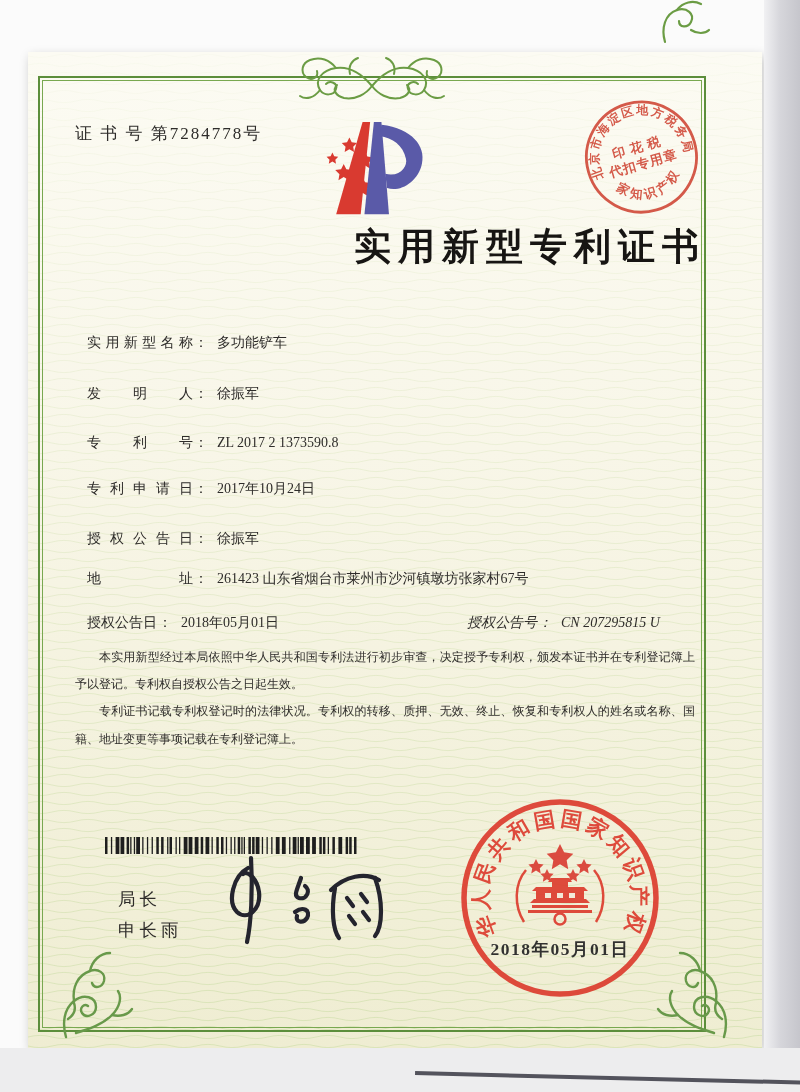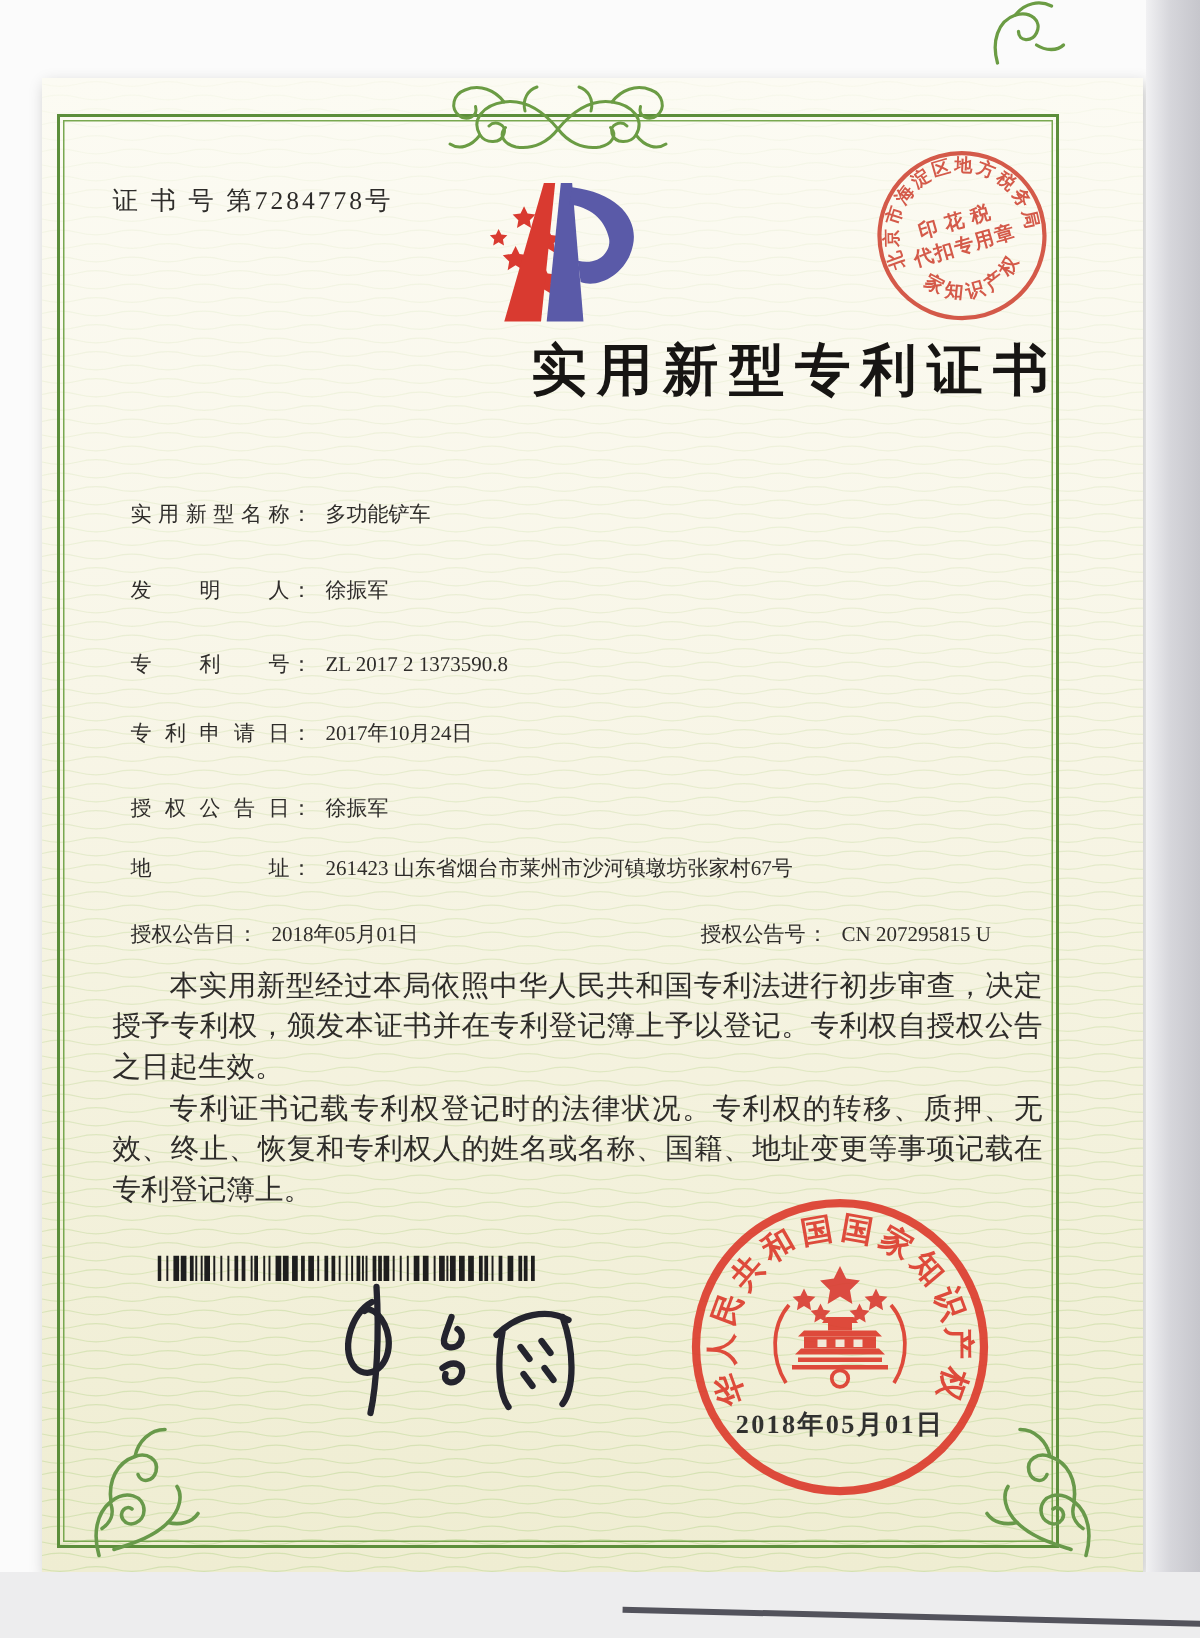--- a/index.html
+++ b/index.html
@@ -22,22 +22,22 @@
   .frame::after{content:"";position:absolute;inset:2px;border:1px solid #79a850;}
   .cert-no{position:absolute;left:47px;top:70px;font-size:17px;letter-spacing:2px;}
   .title{position:absolute;left:10px;top:170px;width:668px;text-align:right;
     font-size:37px;font-weight:700;letter-spacing:7px;color:#171513;}
   .logo{position:absolute;left:278px;top:64px;}
   .stamp-wrap{position:absolute;left:544px;top:35px;transform:rotate(-16deg);opacity:.88;}
   .fields{position:absolute;left:47px;top:0;width:640px;}
   .row{position:absolute;left:12px;font-size:14px;white-space:nowrap;}
   .flabel{display:inline-block;width:106px;text-align:justify;text-align-last:justify;}
   .colon{margin:0 9px 0 1px;}
-  .grant-right{position:absolute;left:380px;top:0;white-space:nowrap;}
-  .paras{position:absolute;left:47px;top:592px;width:620px;font-size:19px;
+  .grant-right{position:absolute;left:380px;top:0;white-space:nowrap;font-style:italic;}
+  .paras{position:absolute;left:47px;top:592px;width:620px;font-size:12px;
     line-height:27.2px;text-align:justify;}
   .paras p{margin:0;text-indent:2em;}
   .barcode{position:absolute;left:77px;top:785px;}
   .signer{position:absolute;left:90px;top:832px;font-size:17.5px;letter-spacing:4px;line-height:31px;}
   .signature{position:absolute;left:175px;top:798px;}
   .seal{position:absolute;left:427px;top:741px;}
   .footer{position:absolute;left:10px;top:948px;width:668px;text-align:center;
     font-size:14px;letter-spacing:2px;color:#3a3834;}
   .orn{position:absolute;}
   svg text{font-family:"Liberation Serif","DejaVu Serif",serif;}
@@ -313,20 +313,24 @@
         <rect x="214.3" y="0" width="2.5" height="17" fill="#1e1e1e"></rect>
         <rect x="217.9" y="0" width="2.5" height="17" fill="#1e1e1e"></rect>
         <rect x="222.7" y="0" width="1.3" height="17" fill="#1e1e1e"></rect>
         <rect x="227.4" y="0" width="2.5" height="17" fill="#1e1e1e"></rect>
         <rect x="233.4" y="0" width="3.8" height="17" fill="#1e1e1e"></rect>
         <rect x="240.6" y="0" width="2.5" height="17" fill="#1e1e1e"></rect>
         <rect x="244.2" y="0" width="2.5" height="17" fill="#1e1e1e"></rect>
         <rect x="249.0" y="0" width="2.5" height="17" fill="#1e1e1e"></rect>
       </svg>
 
+    <div class="signer">
+      <div>局长</div>
+      <div>申长雨</div>
+    </div>
 
     <svg class="signature" width="220" height="105" viewBox="0 0 220 105">
       <g stroke="#24242e" stroke-width="4.2" fill="none" stroke-linecap="round" stroke-linejoin="round">
         <path d="M45,18 C30,26 24,52 34,62 C44,71 58,60 56,42 C54,28 44,20 40,24"></path>
         <path d="M48,8 C50,40 48,74 44,92"></path>
         <path d="M98,28 C94,40 90,46 96,48 C104,50 108,40 102,36"></path>
         <path d="M92,62 C100,56 108,60 104,68 C100,74 92,72 94,66"></path>
         <path d="M128,40 C142,26 162,22 176,30"></path>
         <path d="M132,38 C128,60 130,80 136,88"></path>
         <path d="M172,28 C180,50 180,76 172,86"></path>

